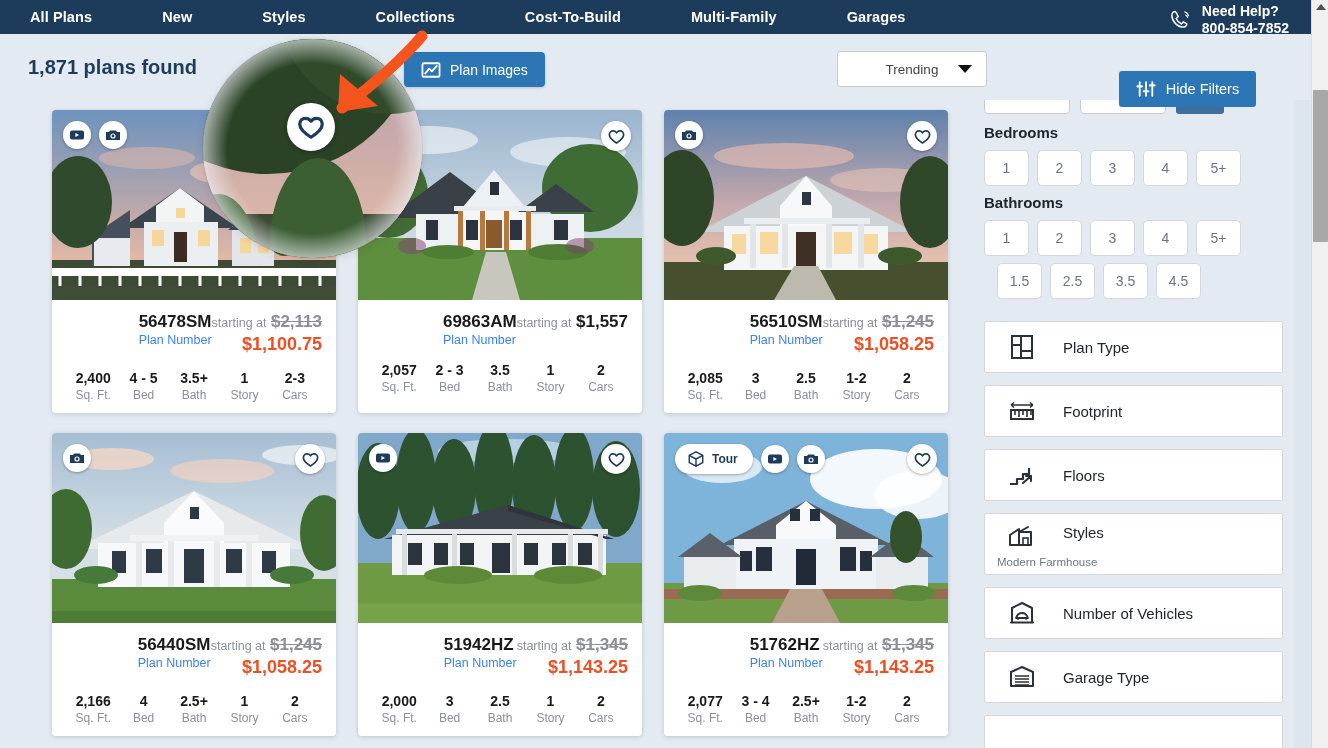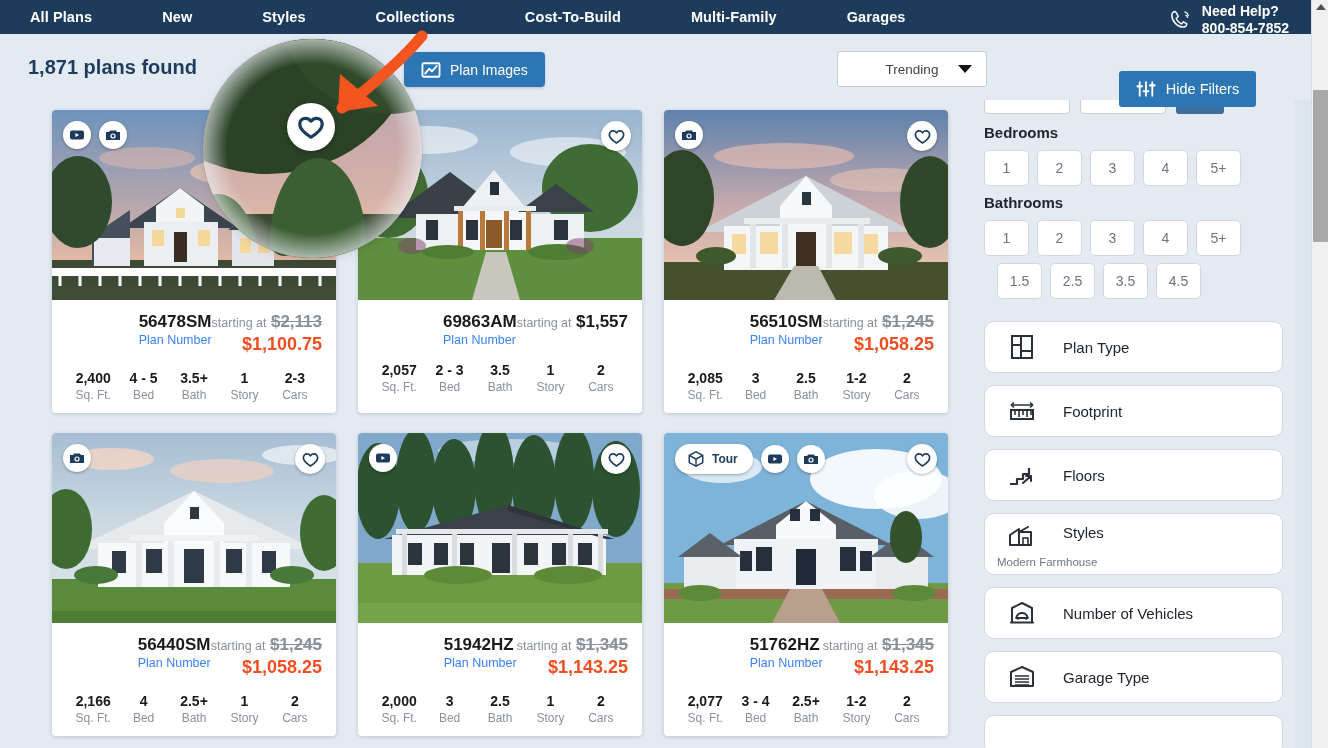--- a/index.html
+++ b/index.html
@@ -165,21 +165,21 @@
   .chip {
     width: 45px; height: 36px;
     border: 1px solid #d4d8dd; border-radius: 5px; background: #fff;
     display: flex; align-items: center; justify-content: center;
     font-size: 14px; color: #6d747d; cursor: pointer; font-family: inherit;
   }
   .chip-row.half { padding-left: 13px; margin-top: 7px; }
 
   .filter-card {
     margin-top: 12px; background: #fff;
-    border: 1px solid #d4d8dd; border-radius: 10px;
+    border: 1px solid #d4d8dd; border-radius: 2px;
     min-height: 52px; position: relative;
     display: flex; align-items: center; padding: 0 14px; cursor: pointer;
   }
   .fc-icon { width: 46px; display: flex; align-items: center; justify-content: center; }
   .fc-icon svg { width: 30px; height: 26px; }
   .fc-label { font-size: 15px; color: #21262c; margin-left: 18px; }
   .fc-sub {
     position: absolute; left: 12px; bottom: 6px;
     font-size: 11.5px; color: #6b7785;
   }

